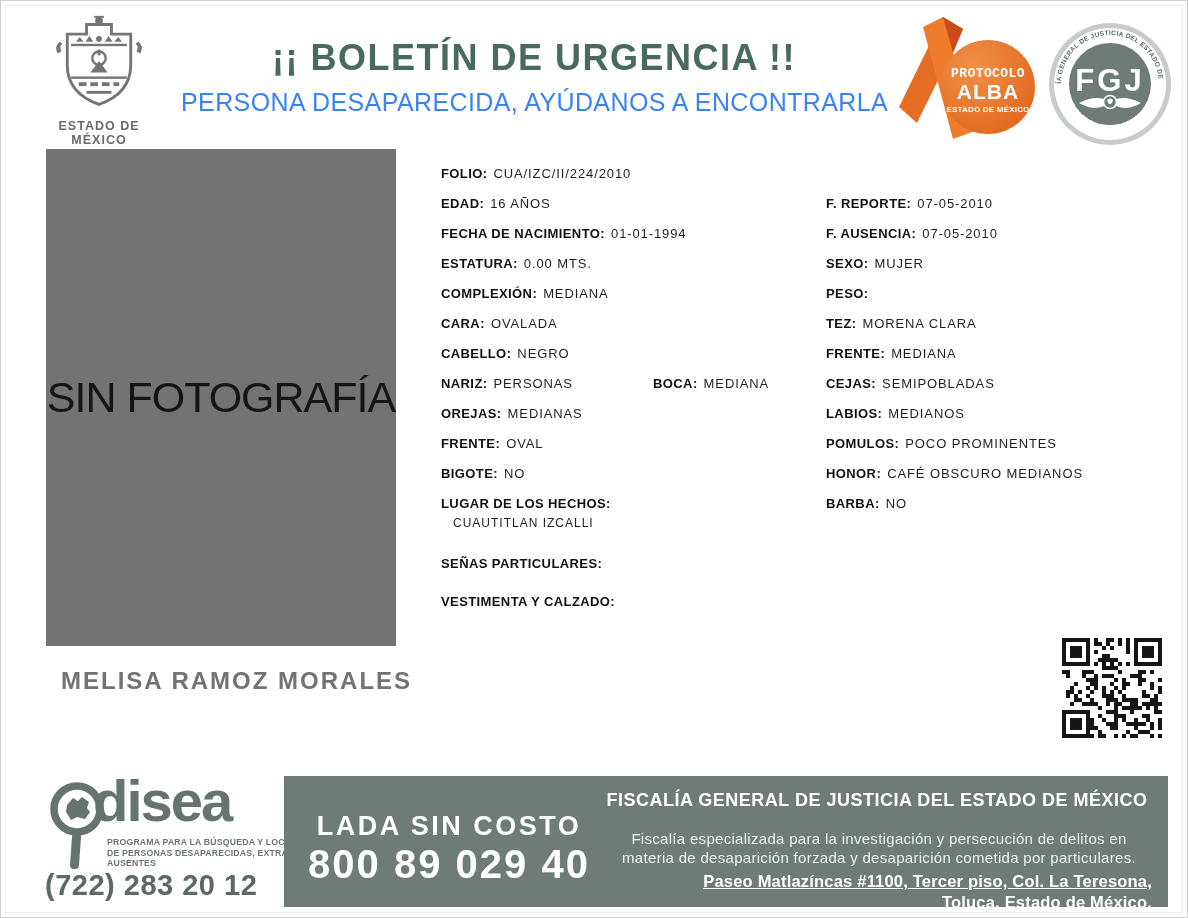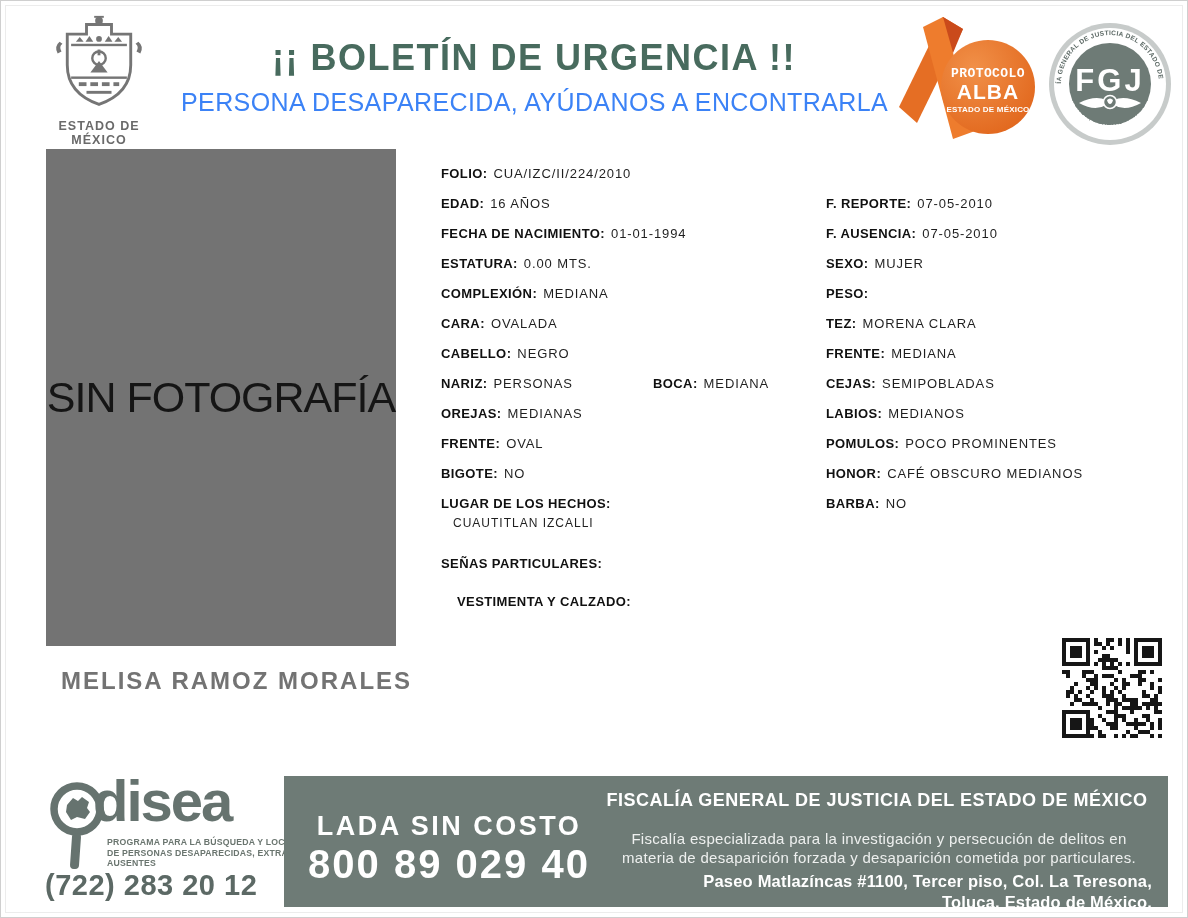--- a/index.html
+++ b/index.html
@@ -36,21 +36,21 @@
 
   
   .col-left{position:absolute;left:440px;top:150px;width:392px;}
   .col-right{position:absolute;left:825px;top:180px;width:360px;}
   .field-row{position:relative;height:30px;display:flex;align-items:flex-end;font-size:13px;white-space:nowrap;}
   .flabel{font-weight:700;letter-spacing:0.4px;color:#101010;}
   .fvalue{margin-left:6px;letter-spacing:0.9px;color:#1f1f1f;}
   .pair2{position:absolute;left:212px;display:flex;align-items:center;}
   .fsub{font-size:12px;letter-spacing:1px;height:24px;display:flex;align-items:center;padding-left:12px;color:#1f1f1f;}
   .col-left > :nth-child(14){margin-top:6px;}
-  .col-left > :nth-child(15){margin-top:8px;margin-left:16px;}
+  .col-left > :nth-child(15){margin-top:8px;}
 
   
   .name{position:absolute;left:60px;top:666px;font-size:24px;font-weight:800;letter-spacing:2px;color:#737373;}
   .qr{position:absolute;left:1061px;top:637px;display:grid;grid-template-columns:repeat(25,4px);grid-auto-rows:4px;background:#fff;}
   .qr i{display:block;}
   .qr i.d{background:#161616;}
 
   
   .footer-left{position:absolute;left:30px;top:778px;width:253px;height:128px;}
   .magnifier{position:absolute;left:14px;top:2px;}
@@ -58,21 +58,21 @@
   .odisea-tag{position:absolute;left:76px;top:58px;font-size:8.7px;font-weight:700;color:#6a756f;line-height:10.5px;letter-spacing:0.2px;white-space:nowrap;}
   .odisea-phone{position:absolute;left:14px;top:90px;font-size:29px;font-weight:800;color:#5C6965;letter-spacing:0.5px;white-space:nowrap;}
 
   .panel{position:absolute;left:283px;top:775px;width:884px;height:131px;background:#6E7B76;color:#fff;}
   .lada{position:absolute;left:0;top:0;width:330px;height:100%;}
   .lada-label{position:absolute;left:0;top:35px;width:100%;text-align:center;font-size:27px;font-weight:800;letter-spacing:2.5px;white-space:nowrap;}
   .lada-number{position:absolute;left:0;top:66px;width:100%;text-align:center;font-size:40px;font-weight:800;letter-spacing:2px;white-space:nowrap;}
   .fisc{position:absolute;left:318px;right:16px;top:0;height:100%;}
   .fisc-title{position:absolute;left:0;right:0;top:14px;text-align:center;font-size:18px;font-weight:800;letter-spacing:0.5px;white-space:nowrap;}
   .fisc-desc{position:absolute;left:4px;right:0;top:53px;text-align:center;font-size:15px;font-weight:400;color:#eef0ef;line-height:19px;letter-spacing:0.3px;}
-  .fisc-addr{position:absolute;left:0;right:0;top:95px;text-align:right;font-size:16.5px;font-weight:800;line-height:21px;letter-spacing:0.2px;}
+  .fisc-addr{position:absolute;left:0;right:0;top:95px;text-align:right;font-size:16.5px;font-weight:800;line-height:21px;letter-spacing:0.2px;text-decoration:underline;}
 </style>
 </head>
 <body>
 
 <div class="page">
 
   <div class="coat">
     <svg width="110" height="100" viewBox="0 0 110 104">
       <g stroke="#757575" fill="none" stroke-width="3">
         <path d="M22,22 L42,22 L42,12 L68,12 L68,22 L88,22 L88,54 C88,77 72,89 55,95 C38,89 22,77 22,54 Z"></path>

